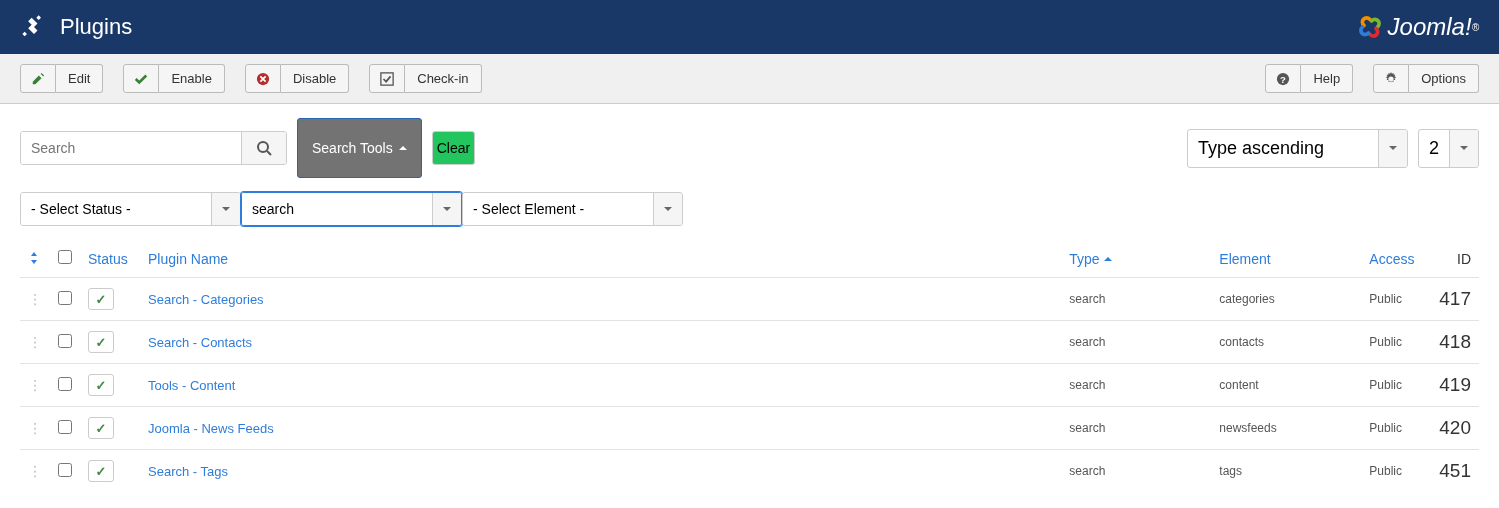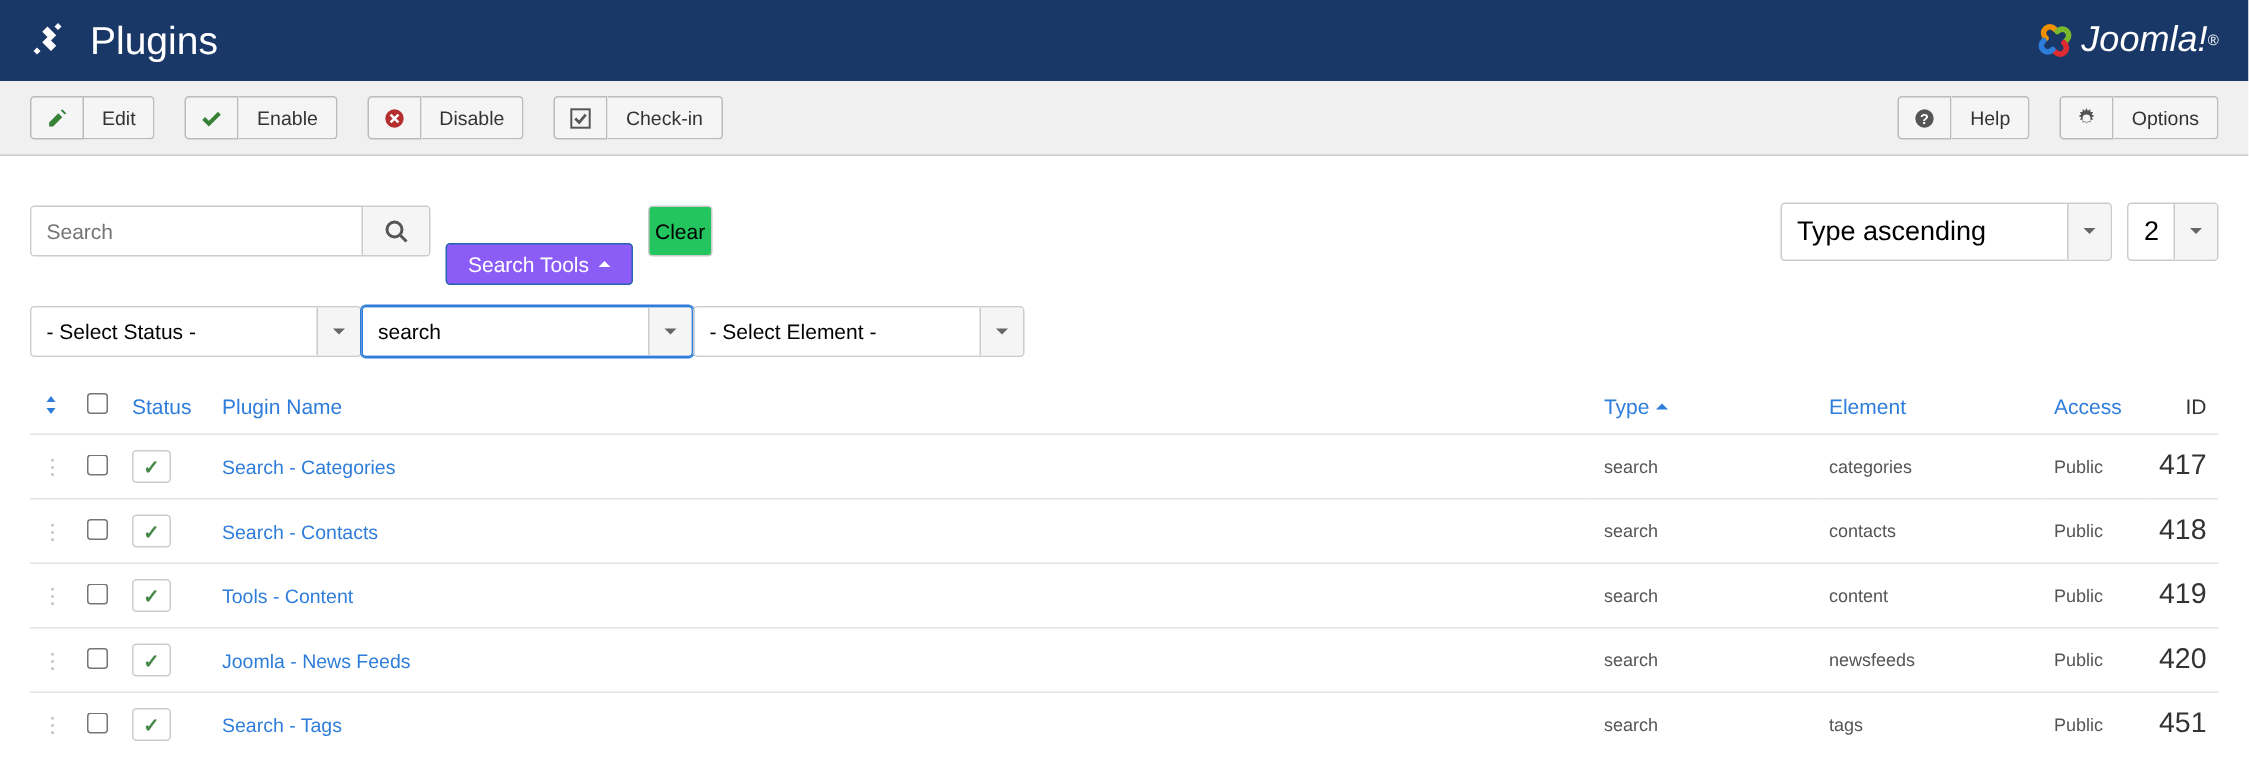--- a/index.html
+++ b/index.html
@@ -1,20 +1,20 @@
 <!DOCTYPE html>
 <html><head>
 <meta charset="utf-8">
 <style>
 * { box-sizing: border-box; margin: 0; padding: 0; }
 body { font-family: -apple-system, BlinkMacSystemFont, "Segoe UI", Helvetica, Arial, sans-serif; font-size: 13px; color: #333; background: #fff; }
 
 .header-bar { background: #1a3867; color: #fff; height: 54px; display: flex; align-items: center; justify-content: space-between; padding: 0 20px; }
 .header-left { display: flex; align-items: center; gap: 12px; }
-.header-title { font-size: 26px; font-weight: 300; }
+.header-title { font-size: 22px; font-weight: 300; }
 .plug-icon { color: #fff; }
 .joomla-logo { display: flex; align-items: center; font-size: 24px; font-weight: 300; font-style: italic; }
 .joomla-logo .reg { font-size: 10px; vertical-align: top; }
 
 .toolbar { background: #f0f0f0; border-bottom: 1px solid #ccc; padding: 10px 20px; display: flex; justify-content: space-between; }
 .toolbar-group { display: flex; gap: 20px; }
 .btn-group { display: inline-flex; }
 .btn { background: #f5f5f5; border: 1px solid #bbb; padding: 6px 12px; font-size: 13px; color: #333; cursor: pointer; display: inline-flex; align-items: center; gap: 6px; border-radius: 3px; }
 .btn-group .btn-icon { border-radius: 3px 0 0 3px; padding: 6px 10px; }
 .btn-group .btn-text { border-radius: 0 3px 3px 0; border-left: none; }
@@ -22,21 +22,21 @@
 .icn { display: inline-block; width: 14px; height: 14px; }
 .icn-green { color: #378137; }
 .icn-red { color: #b52d2d; }
 .icn-dark { color: #555; }
 
 .content-bar { padding: 14px 20px; display: flex; justify-content: space-between; align-items: center; flex-wrap: wrap; gap: 10px; }
 .left-controls { display: flex; gap: 10px; align-items: center; }
 .search-wrap { display: inline-flex; border: 1px solid #ccc; border-radius: 3px; overflow: hidden; }
 .search-input { border: none; padding: 8px 10px; font-size: 14px; width: 220px; outline: none; }
 .search-btn { background: #f5f5f5; border: none; border-left: 1px solid #ccc; padding: 0 14px; cursor: pointer; }
-.btn-primary { background: #8b5cf6; color: #fff; border: 1px solid #2665b0; padding: 5px 14px; border-radius: 3px; cursor: pointer; display: inline-flex; align-items: center; gap: 6px; font-size: 14px; margin-top: 44px; }
+.btn-primary { background: #737373; color: #fff; border: 1px solid #2665b0; padding: 21px 14px; border-radius: 3px; cursor: pointer; display: inline-flex; align-items: center; gap: 6px; font-size: 14px; }
 .caret-up { display: inline-block; width: 0; height: 0; border-left: 4px solid transparent; border-right: 4px solid transparent; border-bottom: 4px solid currentColor; }
 .caret-down { display: inline-block; width: 0; height: 0; border-left: 4px solid transparent; border-right: 4px solid transparent; border-top: 4px solid currentColor; vertical-align: middle; }
 .btn-plain { background: #22c55e; border: 1px solid #ccc; padding: 8px 4px; border-radius: 3px; cursor: pointer; font-size: 14px; }
 
 .right-controls { display: flex; gap: 10px; }
 .select-wrap { display: inline-flex; border: 1px solid #ccc; border-radius: 3px; overflow: hidden; background: #fff; }
 .select-input { border: none; padding: 8px 10px; font-size: 18px; outline: none; background: transparent; }
 .select-caret { background: #f5f5f5; border-left: 1px solid #ccc; padding: 0 10px; display: flex; align-items: center; cursor: pointer; color: #666; }
 
 .filter-row { padding: 0 20px 14px; display: flex; }

